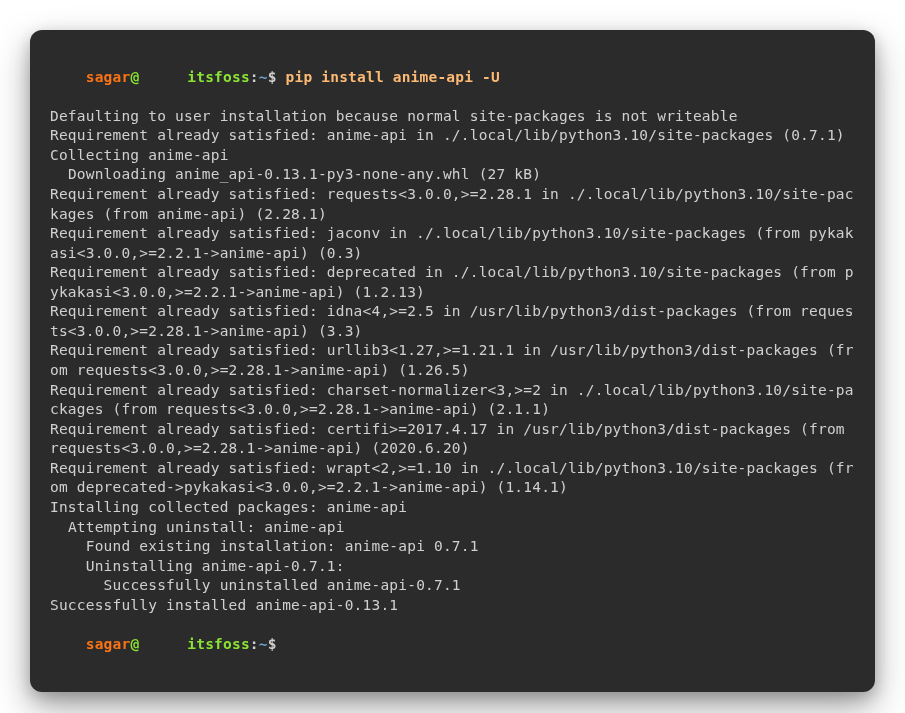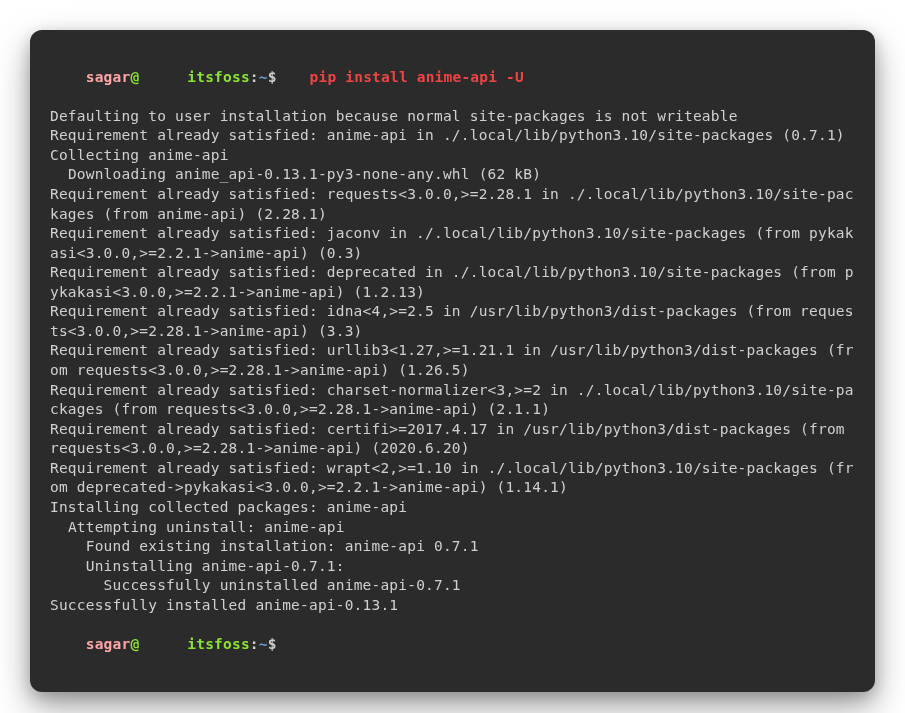--- a/index.html
+++ b/index.html
@@ -20,42 +20,42 @@
       box-shadow: 0 15px 35px rgba(0,0,0,0.35), 0 5px 15px rgba(0,0,0,0.2);
       font-size: 14.5px;
       line-height: 1.35;
       color: #d0d0d0;
       letter-spacing: 0.2px;
     }
     .line {
       white-space: pre-wrap;
       word-break: break-all;
     }
-    .user { color: #fca5a5; font-weight: bold; }
+    .user { color: #f97316; font-weight: bold; }
     .at { color: #8ae234; font-weight: bold; }
     .host { color: #8ae234; font-weight: bold; margin-left: 48px; }
     .colon { color: #d0d0d0; }
     .path { color: #729fcf; font-weight: bold; }
     .dollar { color: #d0d0d0; }
-    .command { color: #ef4444; margin-left: 24px; }
+    .command { color: #fdba74; }
     .output { color: #d0d0d0; }
     .prompt-line { font-weight: bold; }
   </style>
 </head>
 <body>
 
 <div class="terminal-window">
   <div class="line prompt-line">
     <span class="user">sagar</span><span class="at">@</span><span class="host">itsfoss</span><span class="colon">:</span><span class="path">~</span><span class="dollar">$</span> <span class="command">pip install anime-api -U</span>
   </div>
   <div id="output-container">
       <div class="line output">Defaulting to user installation because normal site-packages is not writeable</div>
       <div class="line output">Requirement already satisfied: anime-api in ./.local/lib/python3.10/site-packages (0.7.1)</div>
       <div class="line output">Collecting anime-api</div>
-      <div class="line output">  Downloading anime_api-0.13.1-py3-none-any.whl (62 kB)</div>
+      <div class="line output">  Downloading anime_api-0.13.1-py3-none-any.whl (27 kB)</div>
       <div class="line output">Requirement already satisfied: requests&lt;3.0.0,&gt;=2.28.1 in ./.local/lib/python3.10/site-packages (from anime-api) (2.28.1)</div>
       <div class="line output">Requirement already satisfied: jaconv in ./.local/lib/python3.10/site-packages (from pykakasi&lt;3.0.0,&gt;=2.2.1-&gt;anime-api) (0.3)</div>
       <div class="line output">Requirement already satisfied: deprecated in ./.local/lib/python3.10/site-packages (from pykakasi&lt;3.0.0,&gt;=2.2.1-&gt;anime-api) (1.2.13)</div>
       <div class="line output">Requirement already satisfied: idna&lt;4,&gt;=2.5 in /usr/lib/python3/dist-packages (from requests&lt;3.0.0,&gt;=2.28.1-&gt;anime-api) (3.3)</div>
       <div class="line output">Requirement already satisfied: urllib3&lt;1.27,&gt;=1.21.1 in /usr/lib/python3/dist-packages (from requests&lt;3.0.0,&gt;=2.28.1-&gt;anime-api) (1.26.5)</div>
       <div class="line output">Requirement already satisfied: charset-normalizer&lt;3,&gt;=2 in ./.local/lib/python3.10/site-packages (from requests&lt;3.0.0,&gt;=2.28.1-&gt;anime-api) (2.1.1)</div>
       <div class="line output">Requirement already satisfied: certifi&gt;=2017.4.17 in /usr/lib/python3/dist-packages (from requests&lt;3.0.0,&gt;=2.28.1-&gt;anime-api) (2020.6.20)</div>
       <div class="line output">Requirement already satisfied: wrapt&lt;2,&gt;=1.10 in ./.local/lib/python3.10/site-packages (from deprecated-&gt;pykakasi&lt;3.0.0,&gt;=2.2.1-&gt;anime-api) (1.14.1)</div>
       <div class="line output">Installing collected packages: anime-api</div>
       <div class="line output">  Attempting uninstall: anime-api</div>

